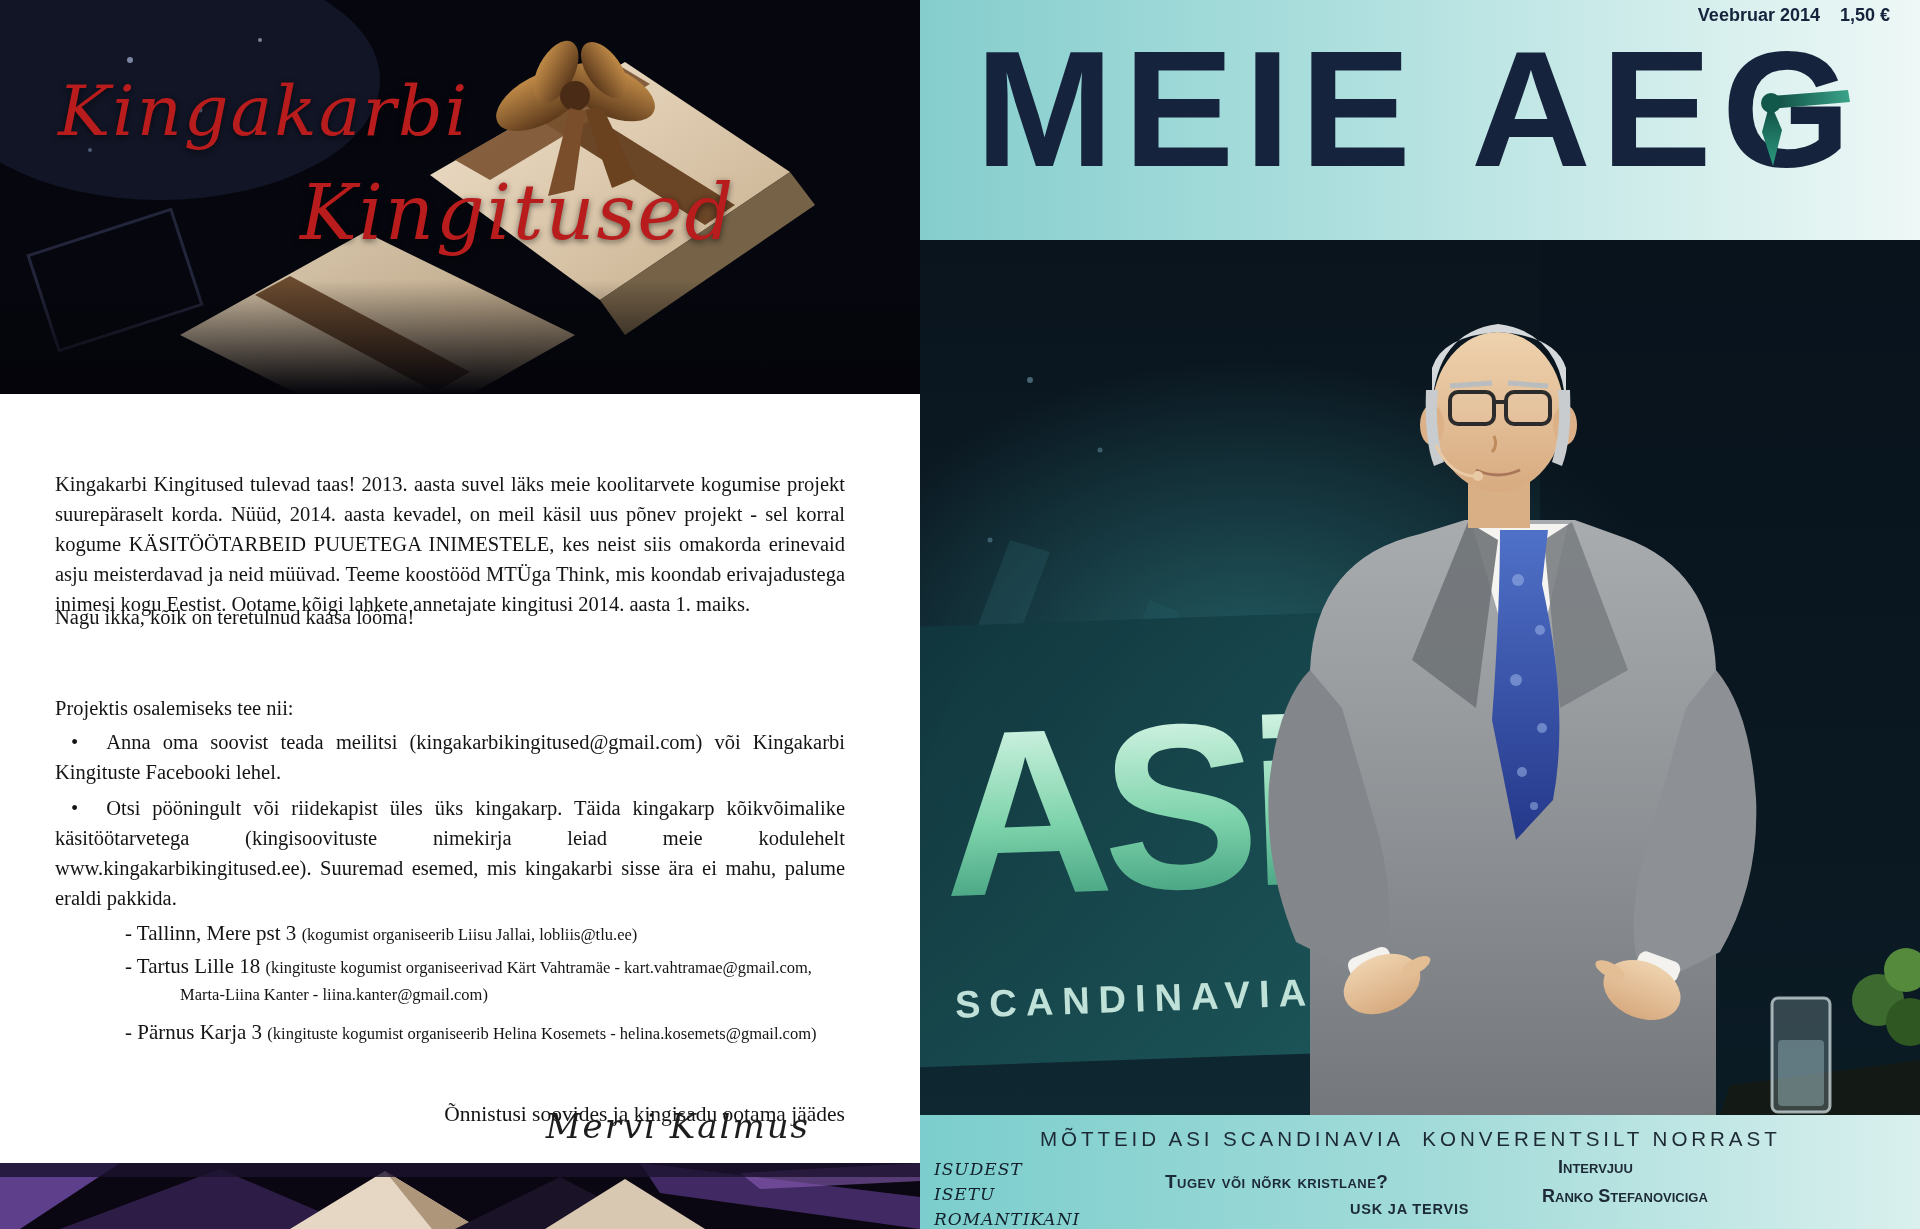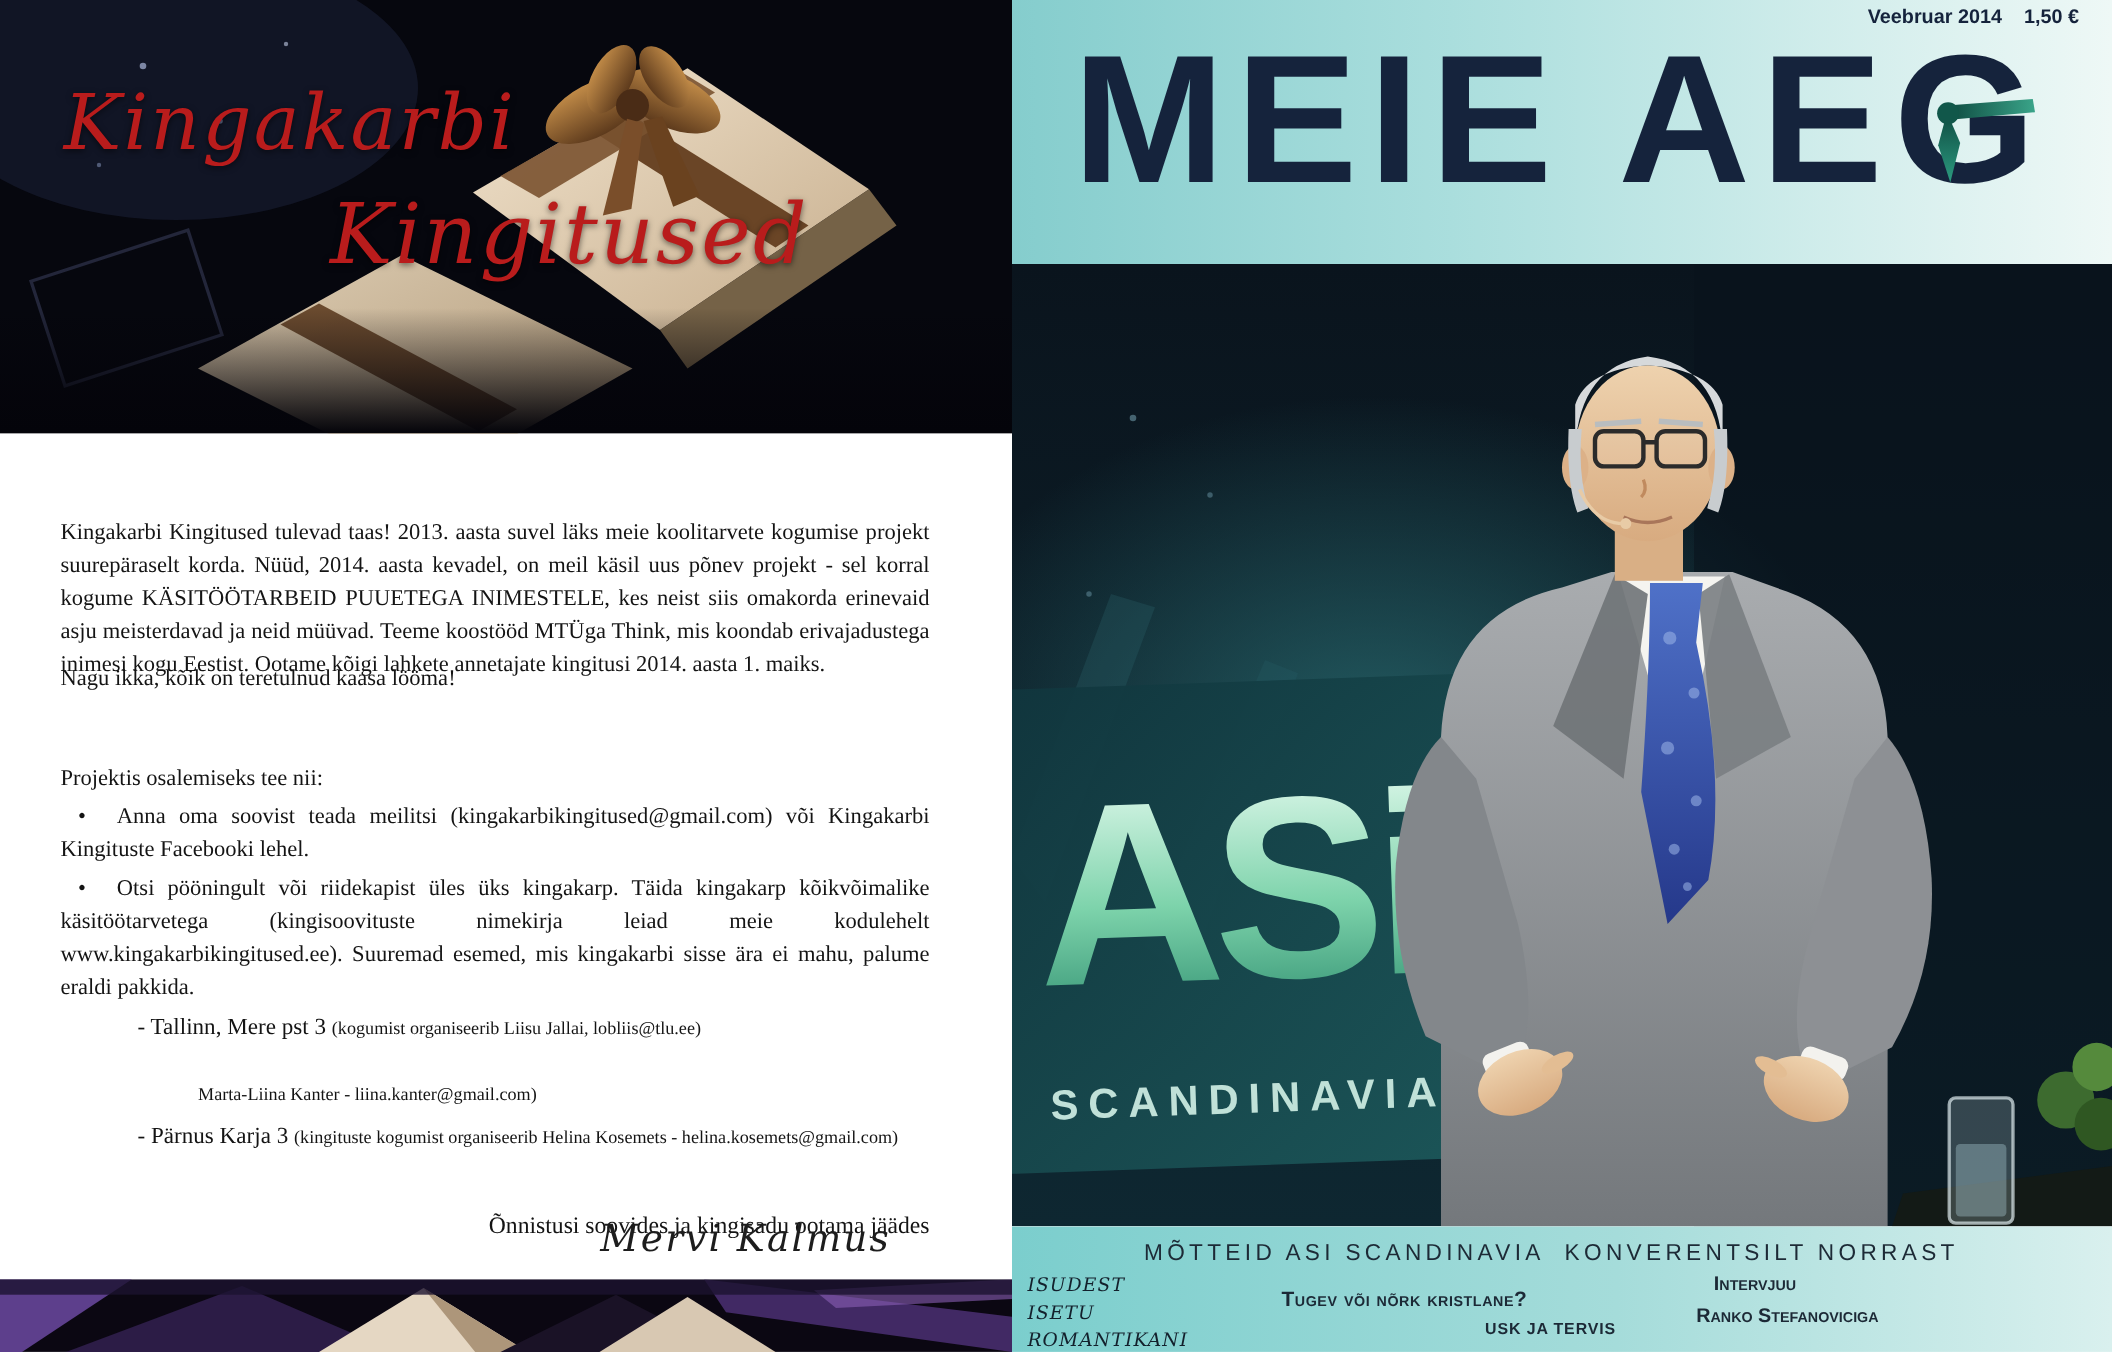--- a/index.html
+++ b/index.html
@@ -117,20 +117,21 @@
   </div>
 
   <p class="lp-block intro">Kingakarbi Kingitused tulevad taas! 2013. aasta suvel läks meie koolitarvete kogumise projekt suurepäraselt korda. Nüüd, 2014. aasta kevadel, on meil käsil uus põnev projekt - sel korral kogume KÄSITÖÖTARBEID PUUETEGA INIMESTELE, kes neist siis omakorda erinevaid asju meisterdavad ja neid müüvad. Teeme koostööd MTÜga Think, mis koondab erivajadustega inimesi kogu Eestist. Ootame kõigi lahkete annetajate kingitusi 2014. aasta 1. maiks.</p>
   <p class="lp-block note">Nagu ikka, kõik on teretulnud kaasa lööma!</p>
   <p class="lp-block bullet b1"><span>Anna oma soovist teada meilitsi (kingakarbikingitused@gmail.com) või Kingakarbi Kingituste Facebooki lehel.</span></p>
 
   <p class="lp-block steps">Projektis osalemiseks tee nii:</p>
   <p class="lp-block bullet b2"><span>Otsi pööningult või riidekapist üles üks kingakarp. Täida kingakarp kõikvõimalike käsitöötarvetega (kingisoovituste nimekirja leiad meie kodulehelt www.kingakarbikingitused.ee). Suuremad esemed, mis kingakarbi sisse ära ei mahu, palume eraldi pakkida.</span></p>
 
   <p class="loc loc1"><span class="loc-main">- Tallinn, Mere pst 3 </span><span class="loc-small">(kogumist organiseerib Liisu Jallai, lobliis@tlu.ee)</span></p>
+  <p class="loc loc2"><span class="loc-main">- Tartus Lille 18 </span><span class="loc-small">(kingituste kogumist organiseerivad Kärt Vahtramäe - kart.vahtramae@gmail.com,</span></p>
   <p class="loc loc3"><span class="loc-small">Marta-Liina Kanter - liina.kanter@gmail.com)</span></p>
   <p class="loc loc4"><span class="loc-main">- Pärnus Karja 3 </span><span class="loc-small">(kingituste kogumist organiseerib Helina Kosemets - helina.kosemets@gmail.com)</span></p>
 
   <p class="lp-block closing">Õnnistusi soovides ja kingisadu ootama jäädes</p>
   <div class="signature">Mervi Kalmus</div>
 
   <div class="photo-bottom">
     <svg width="920" height="66" viewBox="0 0 920 66">
       <rect width="920" height="66" fill="#0b0712"></rect>
       <polygon points="0,0 120,0 20,66 0,66" fill="#5d3f8c"></polygon>

